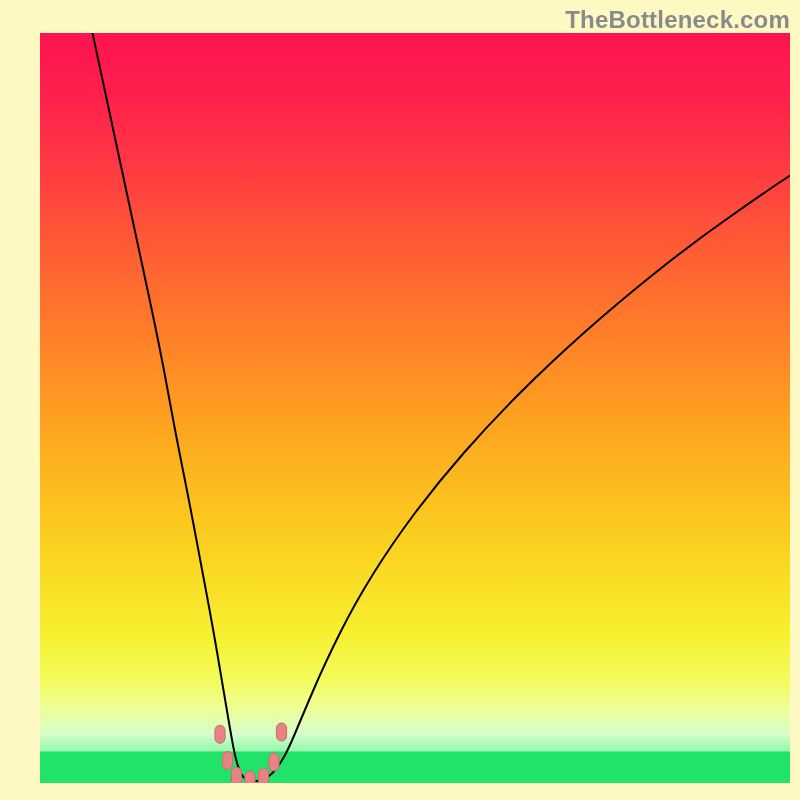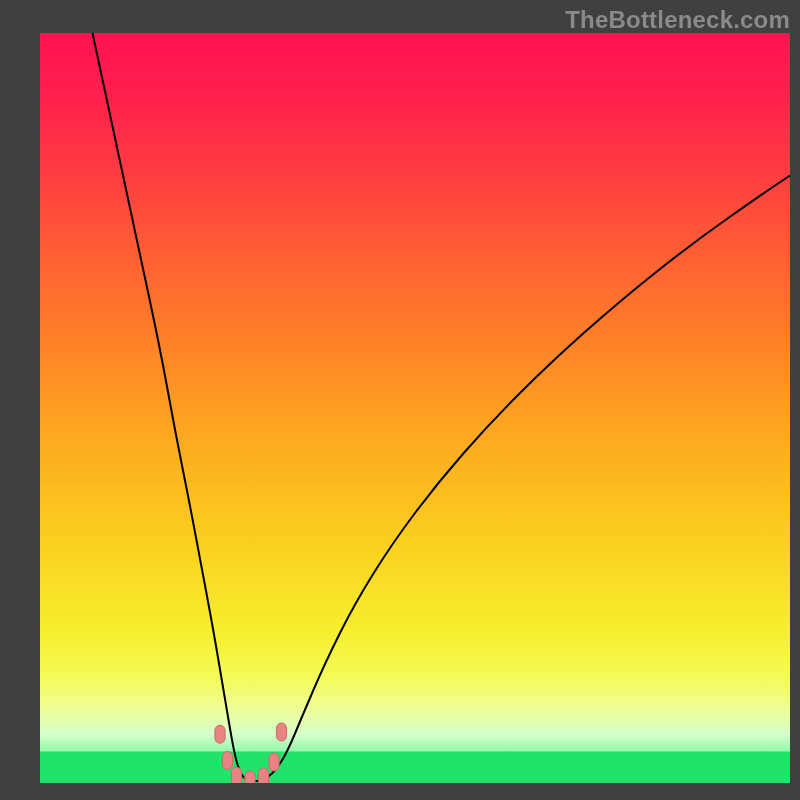--- a/index.html
+++ b/index.html
@@ -9,21 +9,21 @@
     height: 800px;
     background: #000;
     overflow: hidden;
   }
   .frame {
     position: absolute;
     left: 0;
     top: 0;
     width: 800px;
     height: 800px;
-    background: #404040;
+    background: #fef9c3;
   }
   .plot {
     position: absolute;
     left: 40px;
     top: 33px;
     width: 750px;
     height: 750px;
     overflow: hidden;
   }
   .watermark {

